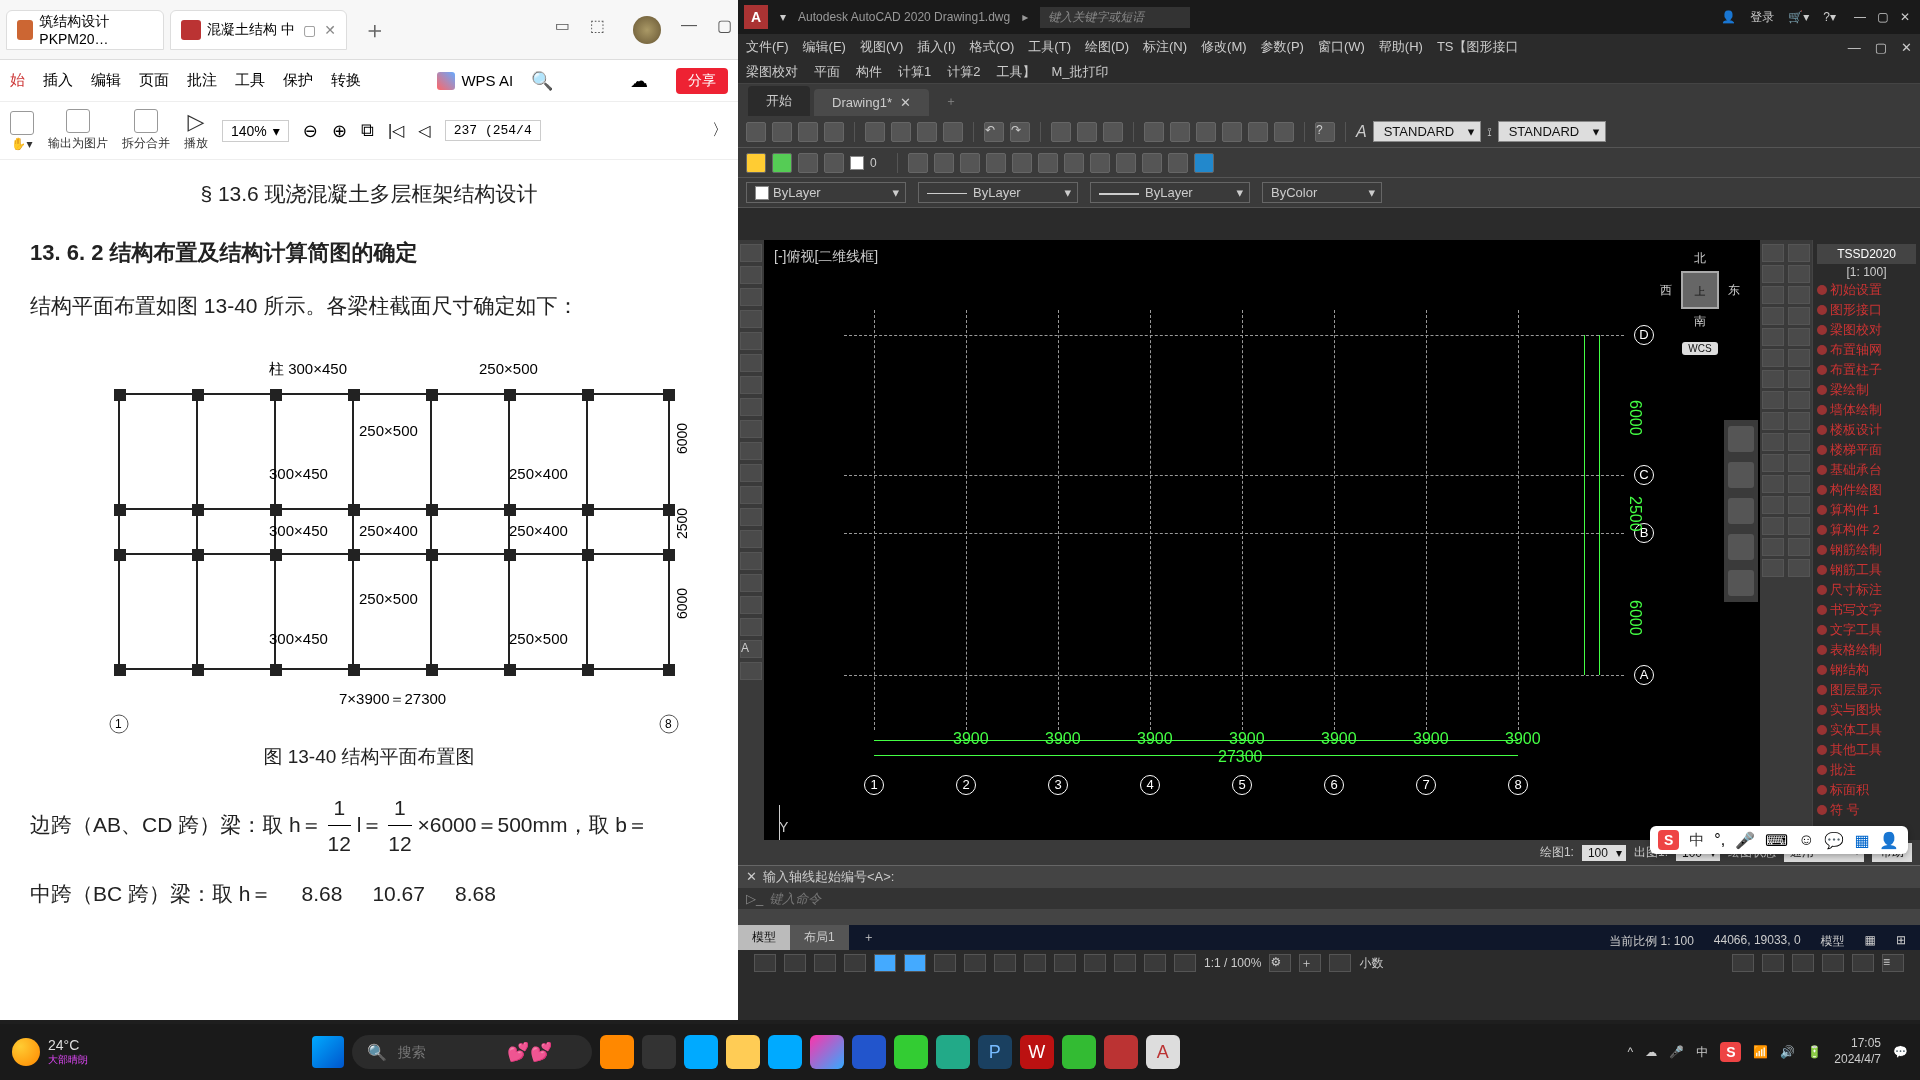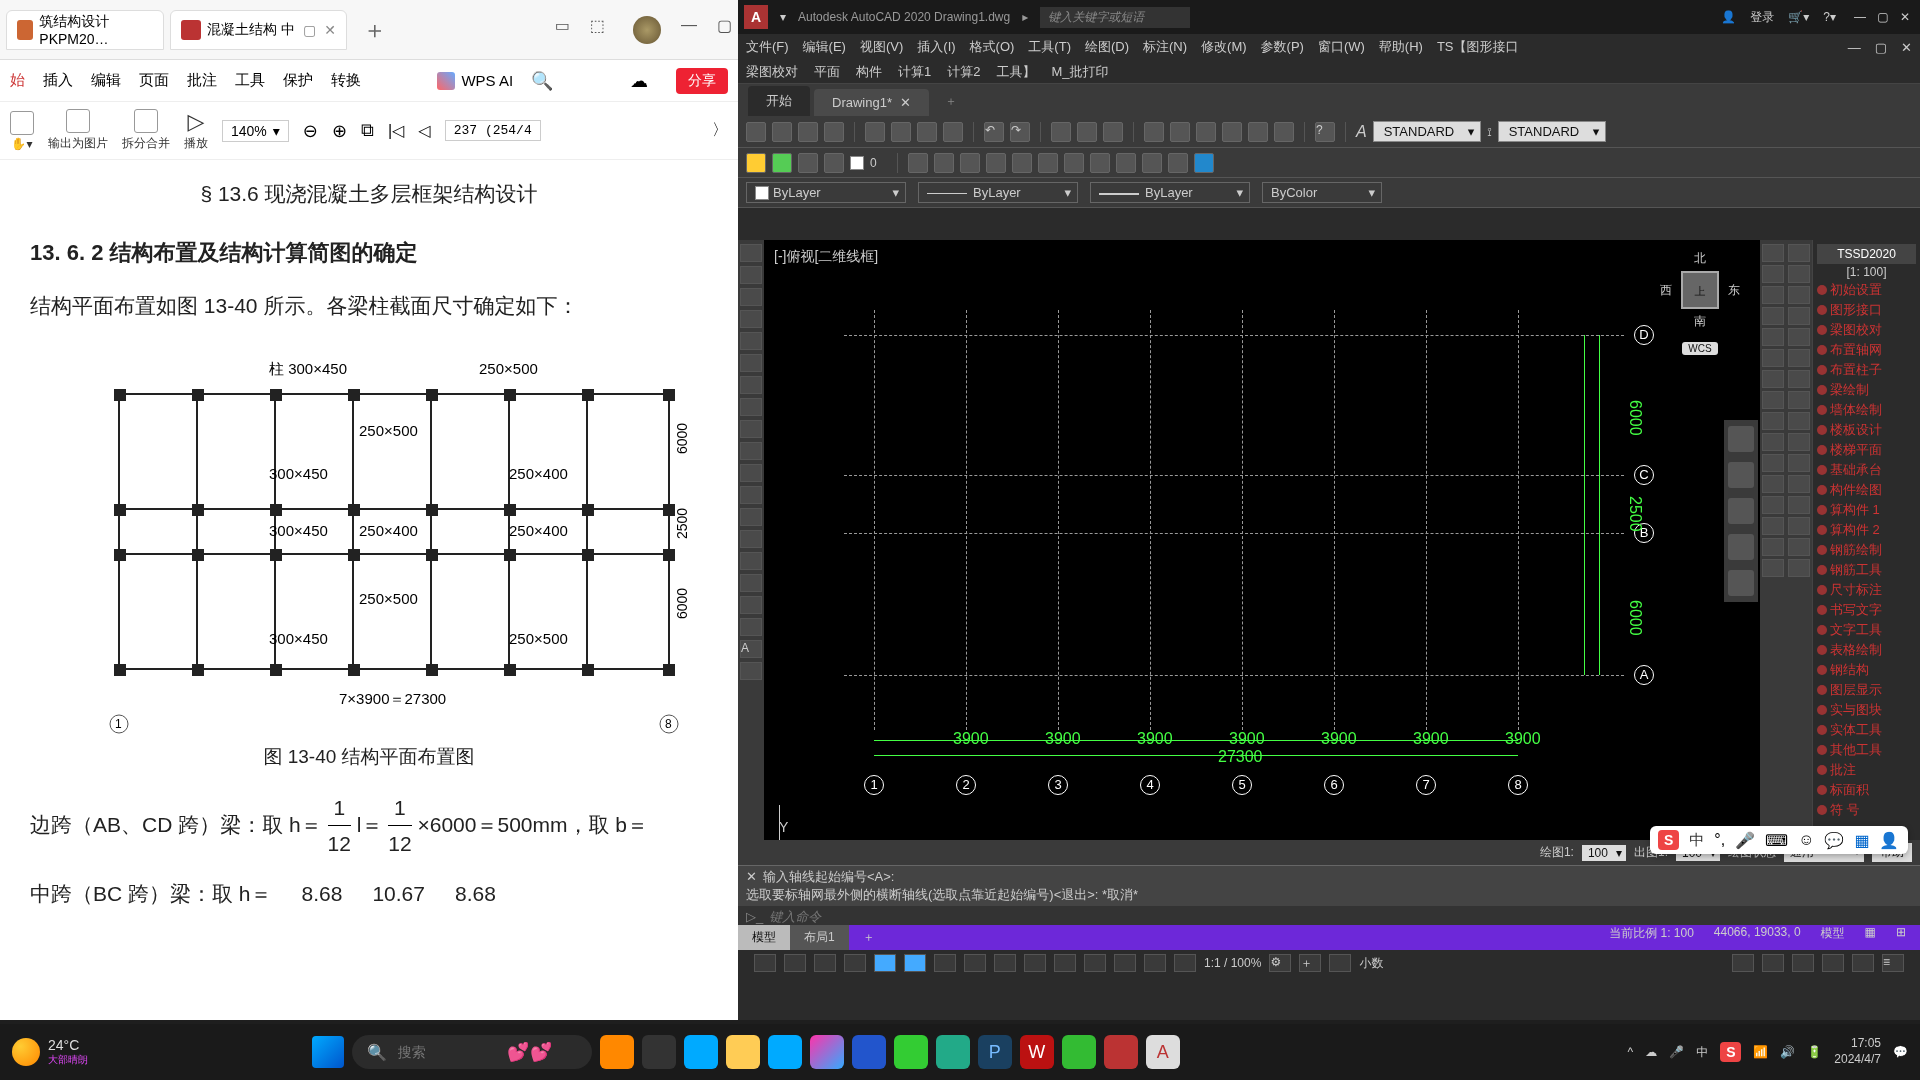--- a/index.html
+++ b/index.html
@@ -88,21 +88,21 @@
 .rp-item .dot { width: 10px; height: 10px; background: #933; border-radius: 50%; flex-shrink: 0; }
 
 .acad-cmdline { position: absolute; bottom: 95px; left: 0; right: 0; height: 60px; background: #444; border-top: 1px solid #666; font-size: 13px; }
 .cmd-history { background: #444; color: #ccc; padding: 2px 8px; font-size: 13px; line-height: 1.4; }
 .cmd-input { background: #333; display: flex; align-items: center; padding: 3px 8px; }
 .cmd-input input { background: transparent; border: none; color: #888; font-style: italic; width: 100%; font-size: 13px; }
 .cmd-scale-row { background: #3a3a3a; display: flex; align-items: center; padding: 3px 8px; gap: 8px; justify-content: flex-end; }
 .cmd-scale-row .dd { background: #ddd; color: #111; padding: 1px 18px 1px 6px; font-size: 12px; position: relative; }
 .cmd-scale-row .dd::after { content:"▾"; position:absolute; right:4px; }
 
-.acad-layout-tabs { position: absolute; bottom: 70px; left: 0; right: 0; height: 25px; background: #6d28d9; display: flex; align-items: flex-start; margin-top: 8px; }
+.acad-layout-tabs { position: absolute; bottom: 70px; left: 0; right: 0; height: 25px; background: #0f172a; display: flex; align-items: flex-end; margin-top: 8px; }
 .lay-tab { padding: 4px 14px; background: #555; font-size: 12px; }
 .lay-tab.active { background: #bbb; color: #111; }
 .lay-status { margin-left: auto; padding: 0 14px; font-size: 12px; display: flex; gap: 20px; }
 
 .acad-statusbar { position: absolute; bottom: 44px; left: 0; right: 0; height: 26px; background: #2b2b2b; display: flex; align-items: center; padding: 0 16px; gap: 8px; font-size: 12px; }
 .sb-icon { width: 22px; height: 18px; background: #3a3a3a; border: 1px solid #555; }
 .sb-icon.on { background: #4af; }
 
 
 .taskbar { position: absolute; bottom: 0; left: 0; right: 0; height: 56px; background: #1a1a1a; display: flex; align-items: center; padding: 0 12px; }
@@ -664,21 +664,20 @@
     <span class="dd">100</span>
     <span>绘图状态</span>
     <span class="dd" style="min-width:80px">通用</span>
     <span style="background:#ddd;color:#111;padding:1px 8px">帮助</span>
   </div>
 
   <div class="acad-cmdline">
     <div class="cmd-history">
       <span style="float:left;margin-right:6px">✕</span>
       <div>输入轴线起始编号&lt;A&gt;:</div>
-      <div>选取要标轴网最外侧的横断轴线(选取点靠近起始编号)&lt;退出&gt;:  *取消*</div>
     </div>
     <div class="cmd-input">
       <span style="color:#888;margin-right:6px">▷_</span>
       <input placeholder="键入命令" style="">
     </div>
   </div>
 
   <div class="acad-layout-tabs">
     <div class="lay-tab active">模型</div>
     <div class="lay-tab">布局1</div>

